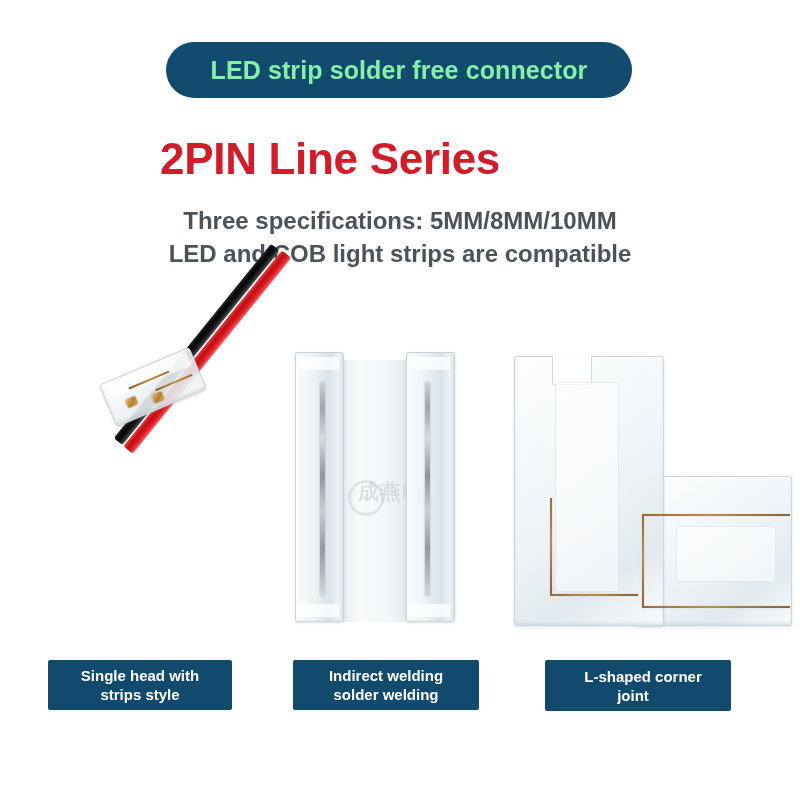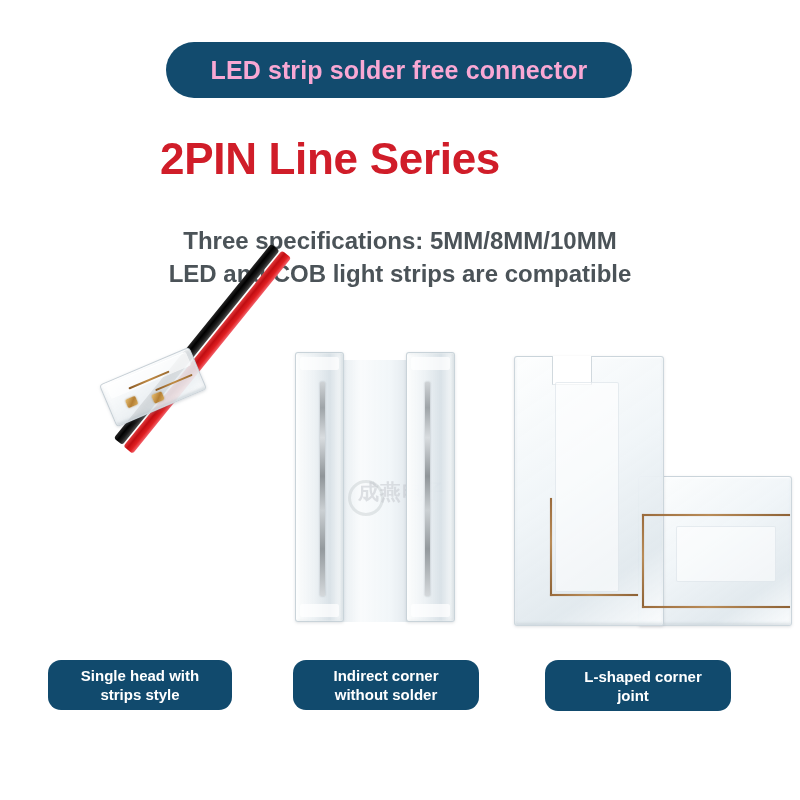--- a/index.html
+++ b/index.html
@@ -23,21 +23,21 @@
     top: 42px;
     width: 466px;
     height: 56px;
     background: #124b6e;
     border-radius: 28px;
     display: flex;
     align-items: center;
     justify-content: center;
   }
   #header-badge-label {
-    color: #f9a8d4;
+    color: #86efac;
     font-size: 25px;
     font-weight: bold;
     letter-spacing: 0.1px;
     white-space: nowrap;
   }
 
   #headline {
     position: absolute;
     left: 0;
     top: 134px;
@@ -50,21 +50,20 @@
     white-space: nowrap;
   }
 
   #subtitle-block {
     position: absolute;
     left: 0;
     top: 204px;
     width: 800px;
     text-align: center;
     color: #4b5358;
-    margin-top: 20px;
   }
   .subtitle-line {
     font-size: 24px;
     font-weight: bold;
     line-height: 33px;
     white-space: nowrap;
   }
 
   
   #product-stage {
@@ -251,21 +250,21 @@
   #trace-a-v { left: 42px; top: 150px; width: 2px; height: 98px; }
   #trace-a-h { left: 42px; top: 246px; height: 2px; width: 88px; }
   #trace-b-v { left: 134px; top: 166px; width: 2px; height: 94px; }
   #trace-b-h { left: 134px; top: 166px; height: 2px; width: 148px; }
   #trace-c-h { left: 134px; top: 258px; height: 2px; width: 148px; }
 
   
   .caption-pill {
     position: absolute;
     background: #114a6d;
-    border-radius: 13px;
+    border-radius: 2px;
     display: flex;
     align-items: center;
     justify-content: center;
     text-align: center;
   }
   .caption-pill span {
     color: #ffffff;
     font-size: 15px;
     font-weight: bold;
     line-height: 19px;
@@ -336,18 +335,18 @@
   <div class="pin-trace" style="left:50px; top:26px; width:40px;"></div>
   <div class="pin-pad" style="left:18px; top:24px;"></div>
   <div class="pin-pad" style="left:44px; top:30px;"></div>
 </div>
 
 <div class="caption-pill" id="caption-pill-1">
   <span><span>Single head with</span><br><span>strips style</span></span>
 </div>
 
 <div class="caption-pill" id="caption-pill-2">
-  <span><span>Indirect corner</span><br><span>without solder</span></span>
+  <span><span>Indirect welding</span><br><span>solder welding</span></span>
 </div>
 
 <div class="caption-pill" id="caption-pill-3">
   <span><span>L-shaped corner joint</span></span>
 </div>
 
 </body></html>

